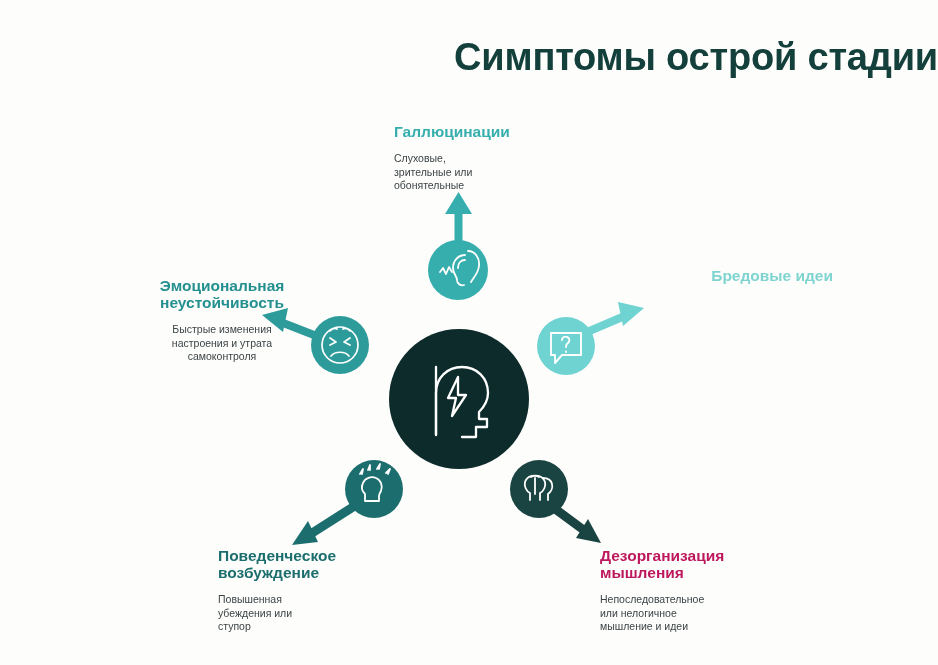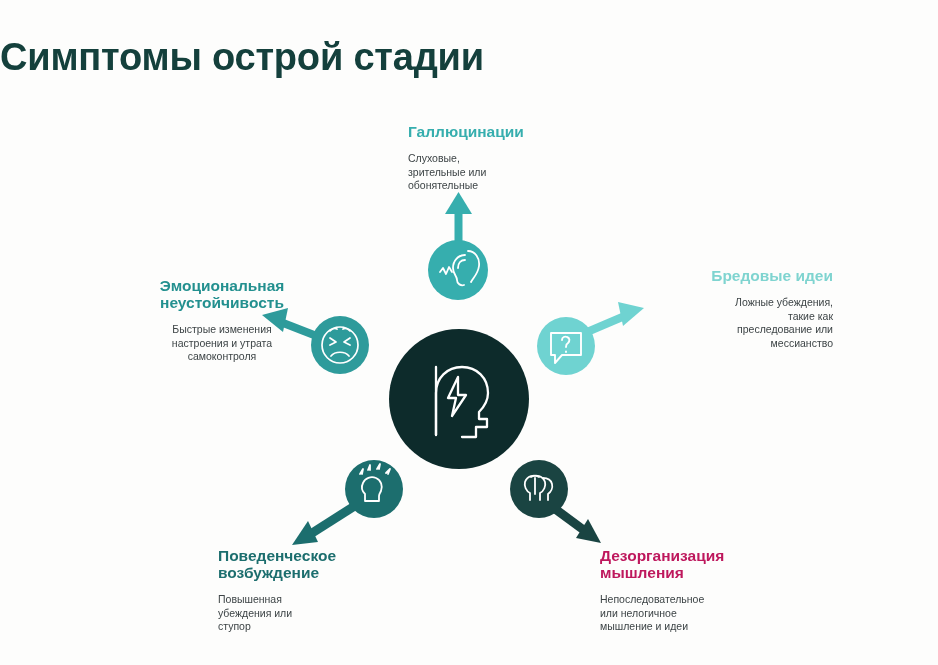--- a/index.html
+++ b/index.html
@@ -8,21 +8,21 @@
     background:#fdfdfc;
     font-family:"Liberation Sans","DejaVu Sans",sans-serif;
     overflow:hidden;
     position:relative;
   }
   #stage{position:absolute;left:0;top:0;width:938px;height:665px;}
 
   .title{
     position:absolute;
     left:0;top:36px;width:938px;
-    text-align:left;
+    text-align:right;
     font-size:38px;
     font-weight:bold;
     color:#14403c;
     letter-spacing:-0.2px;
   }
 
   svg.diagram{
     position:absolute;left:0;top:0;width:938px;height:665px;
     pointer-events:none;
   }
@@ -37,21 +37,21 @@
   }
   .block .body{
     font-size:10.5px;
     line-height:13.5px;
     color:#3d4446;
     white-space:pre-line;
     margin-top:12px;
   }
 
   
-  #blk-hallucinations{left:408px;top:123px;width:190px;}
+  #blk-hallucinations{left:394px;top:123px;width:190px;}
   #blk-emotional{left:147px;top:277px;width:150px;text-align:center;}
   #blk-delusions{left:663px;top:267px;width:170px;text-align:right;}
   #blk-behavioral{left:218px;top:547px;width:180px;}
   #blk-thinking{left:600px;top:547px;width:190px;}
 </style>
 </head>
 <body>
 
 <div id="stage">
 
@@ -169,24 +169,20 @@
   <div class="block" id="blk-emotional">
     <div class="head" style="color:#23908f">Эмоциональная
 неустойчивость</div>
     <div class="body">Быстрые изменения
 настроения и утрата
 самоконтроля</div>
   </div>
 
   <div class="block" id="blk-delusions">
     <div class="head" style="color:#7fd4d0">Бредовые идеи</div>
-    <div class="body">Ложные убеждения,
-такие как
-преследование или
-мессианство</div>
   </div>
 
   <div class="block" id="blk-behavioral">
     <div class="head" style="color:#1c6e6e">Поведенческое
 возбуждение</div>
     <div class="body">Повышенная
 убеждения или
 ступор</div>
   </div>
 

